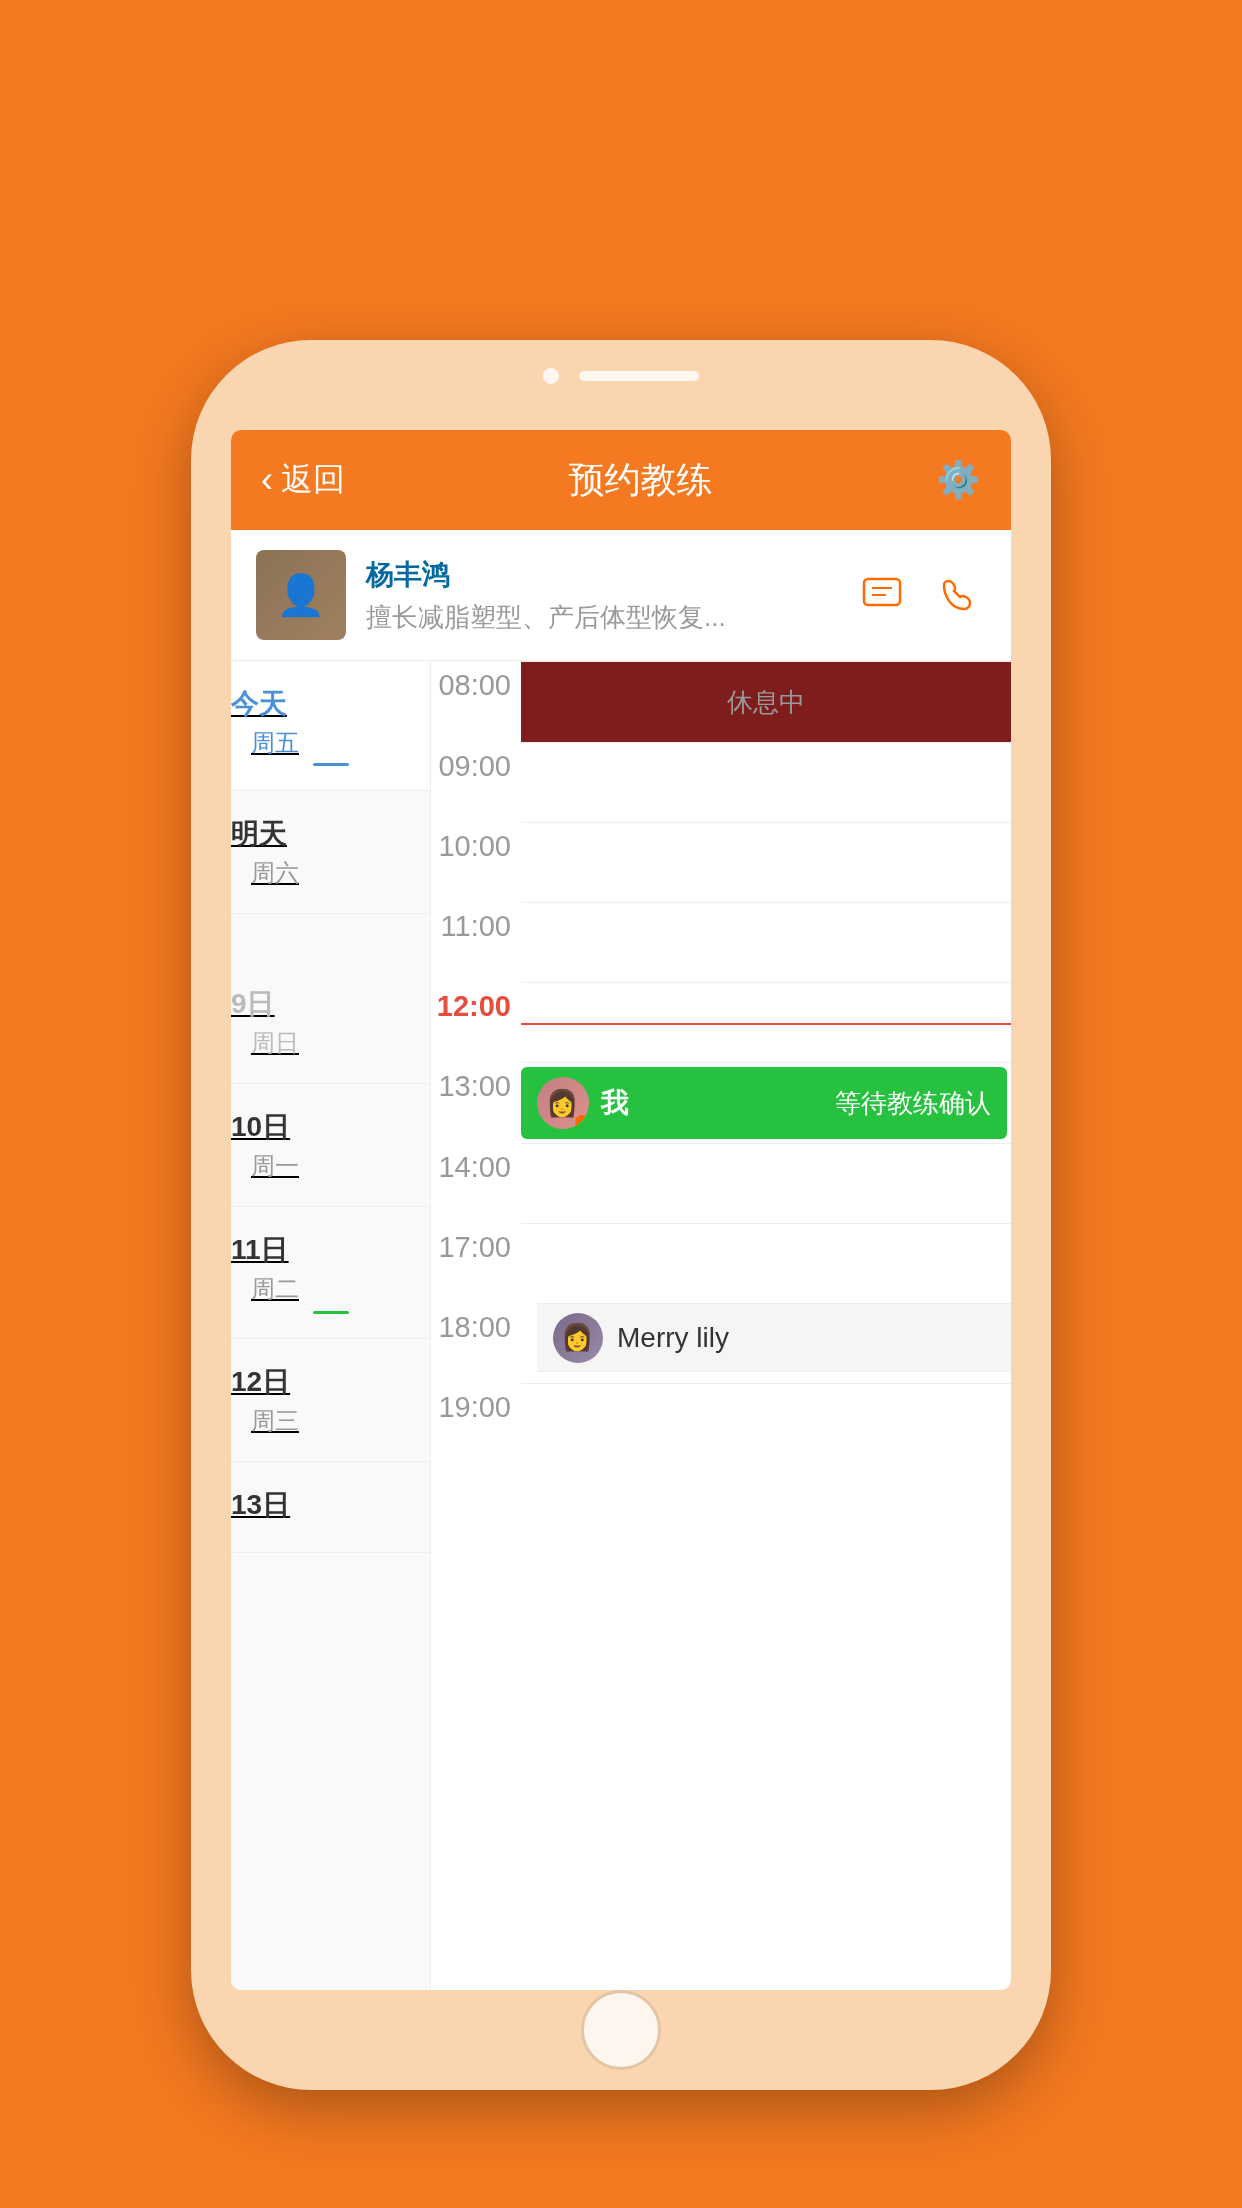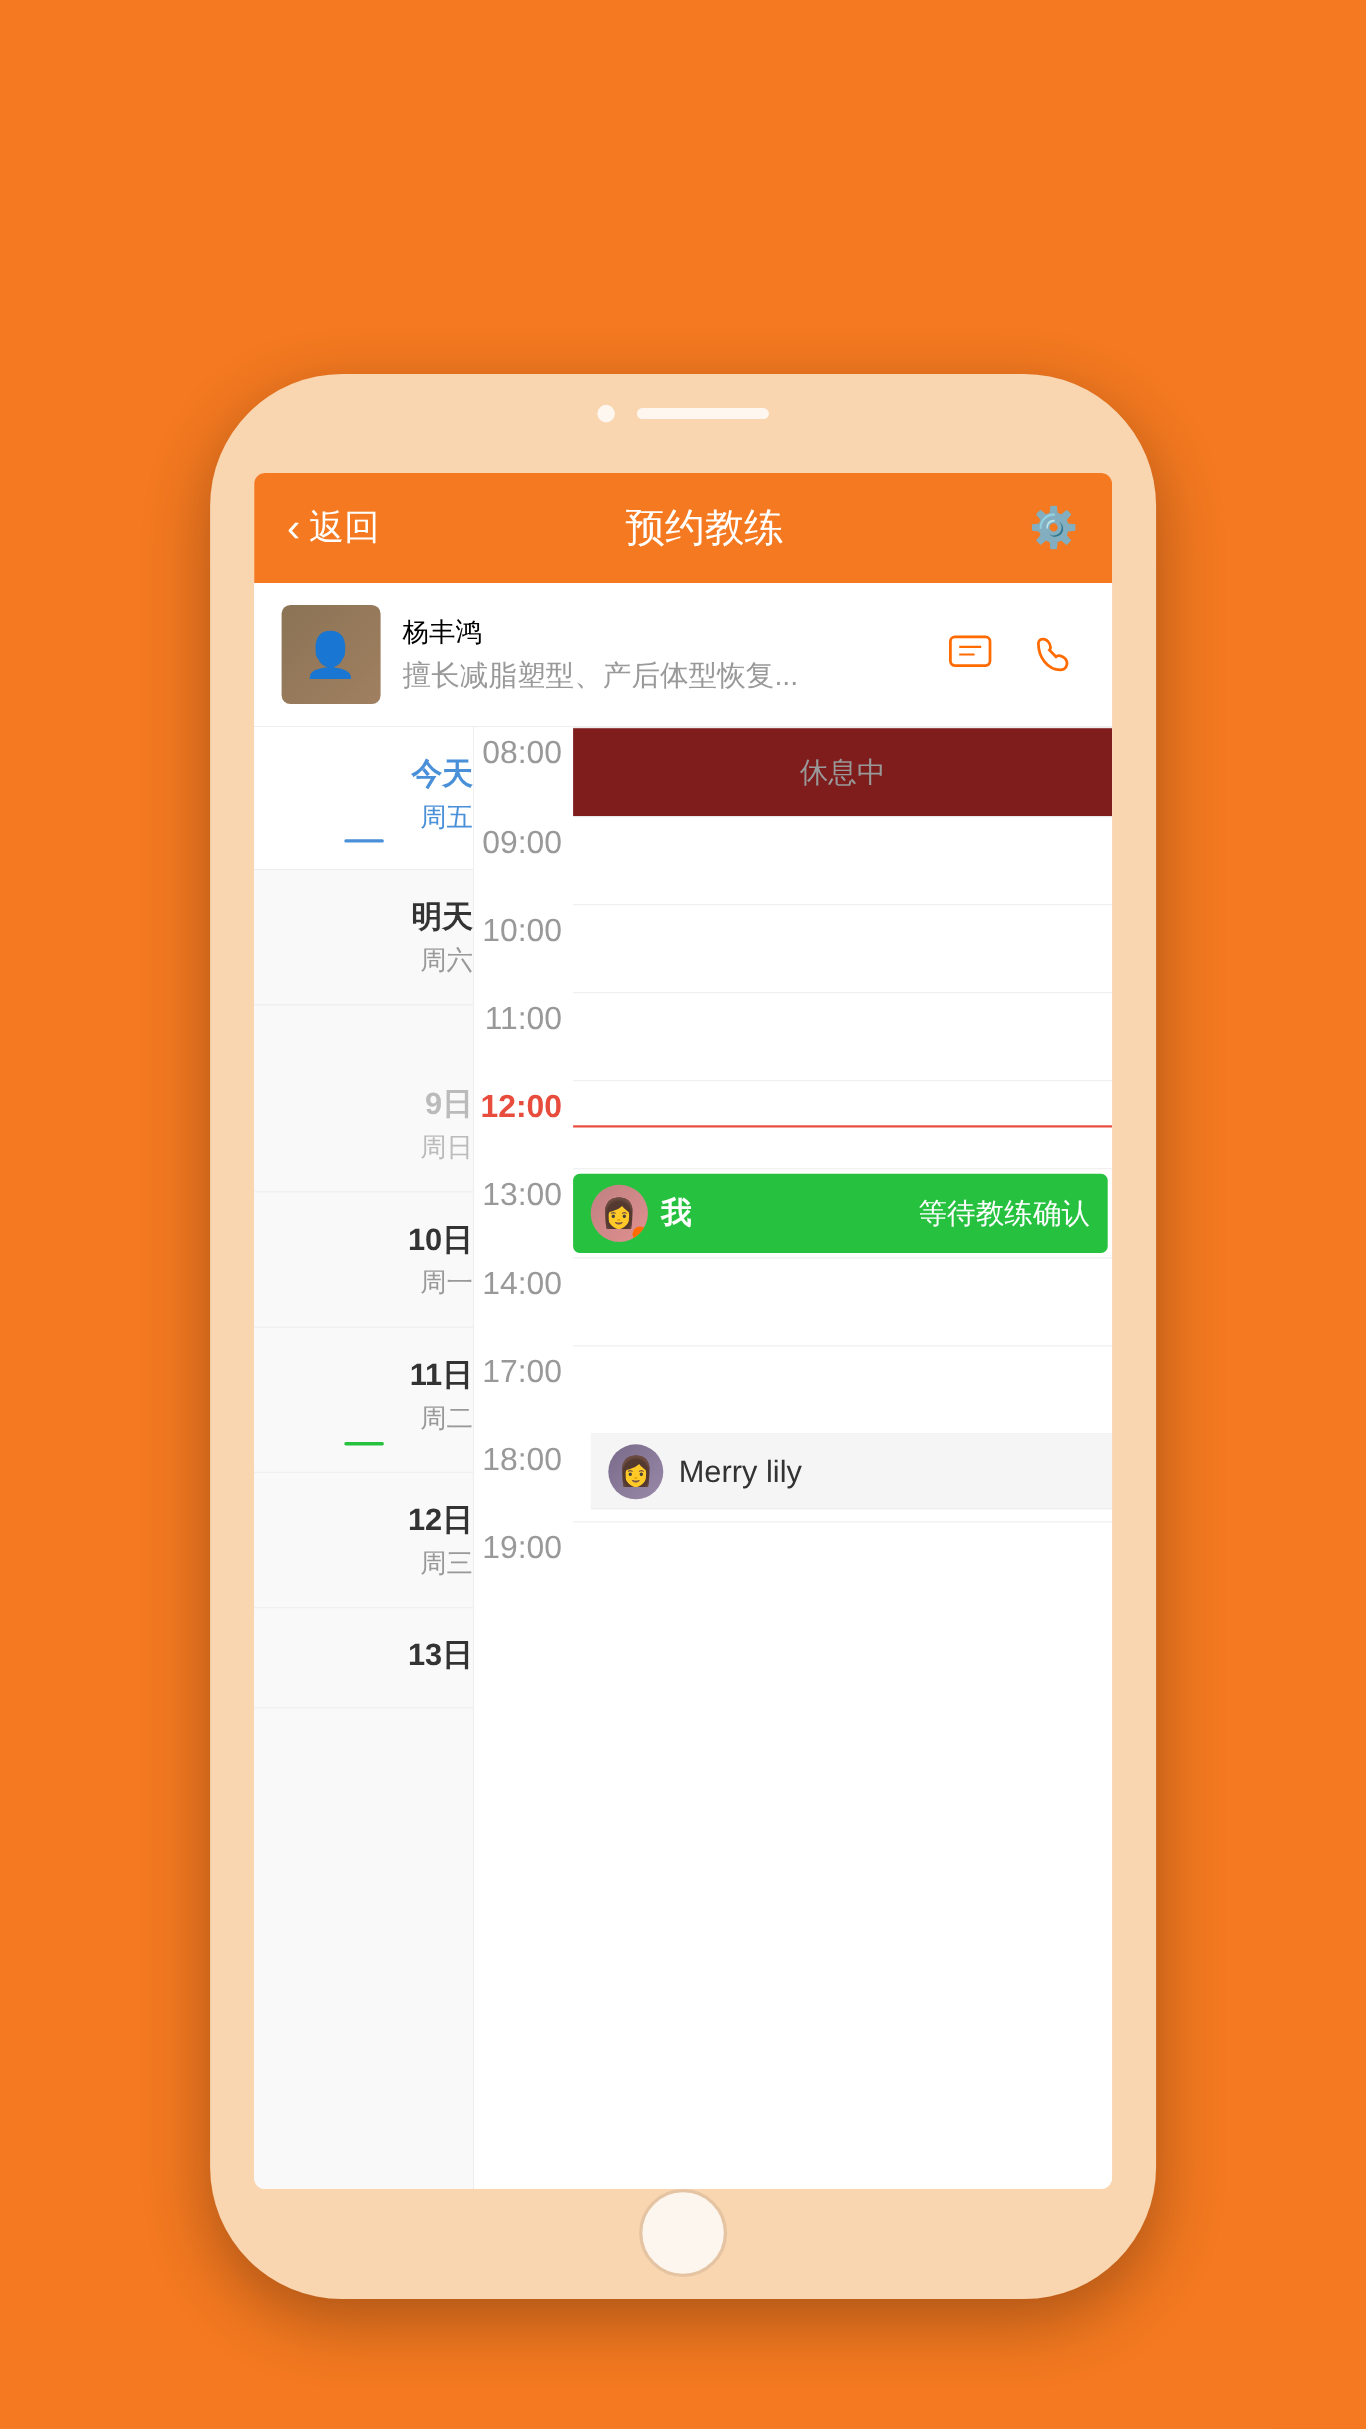--- a/index.html
+++ b/index.html
@@ -124,23 +124,23 @@
       display: flex;
       align-items: center;
       justify-content: center;
       font-size: 50px;
     }
     .trainer-details {
       flex: 1;
       margin-left: 20px;
     }
     .trainer-name {
-      font-size: 24px;
-      font-weight: normal;
-      color: #000000;
+      font-size: 28px;
+      font-weight: bold;
+      color: #0369a1;
     }
     .trainer-desc {
       font-size: 26px;
       color: #999;
       margin-top: 6px;
     }
     .trainer-actions {
       display: flex;
       gap: 20px;
     }
@@ -164,23 +164,24 @@
     
     .date-sidebar {
       width: 200px;
       background: #f9f9f9;
       border-right: 1px solid #eee;
       overflow-y: auto;
       flex-shrink: 0;
     }
     .date-item {
       padding: 24px 0;
-      text-align: right;
+      text-align: left;
       border-bottom: 1px solid #eee;
       cursor: pointer;
+      text-decoration: underline;
     }
     .date-item.active {
       background: white;
     }
     .date-day-label {
       font-size: 28px;
       font-weight: bold;
       color: #333;
     }
     .date-day-label.blue {

